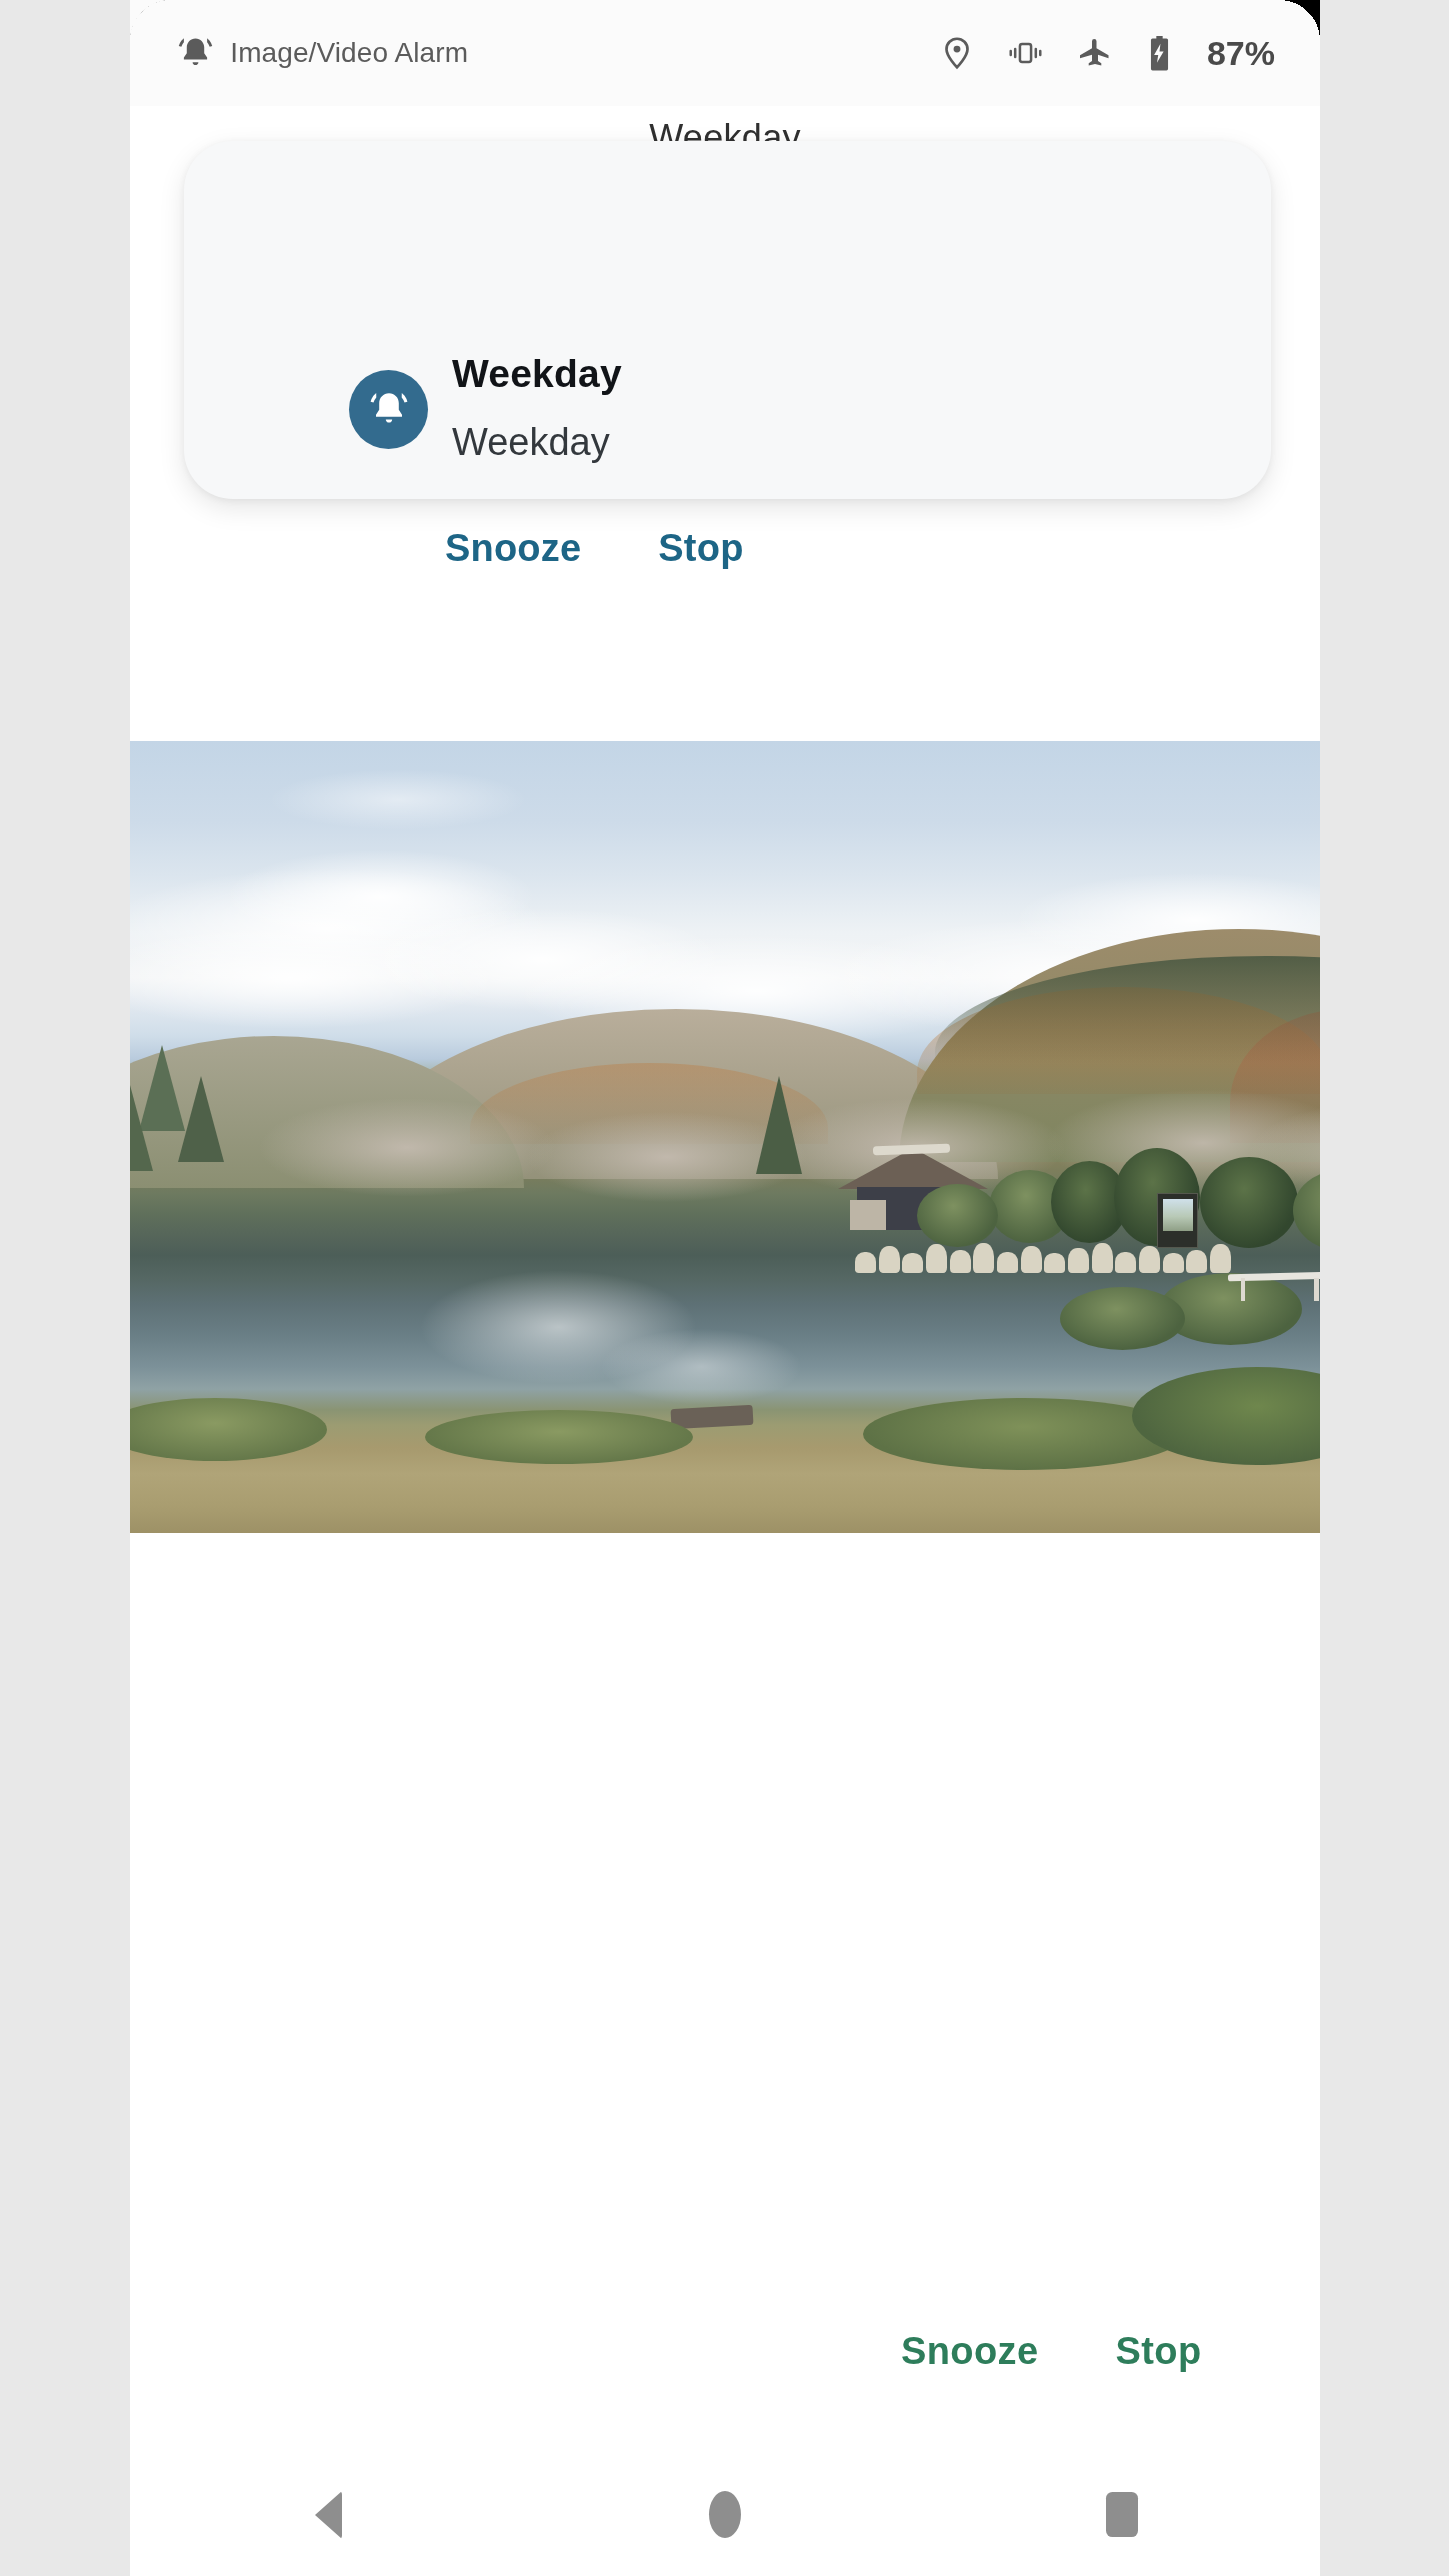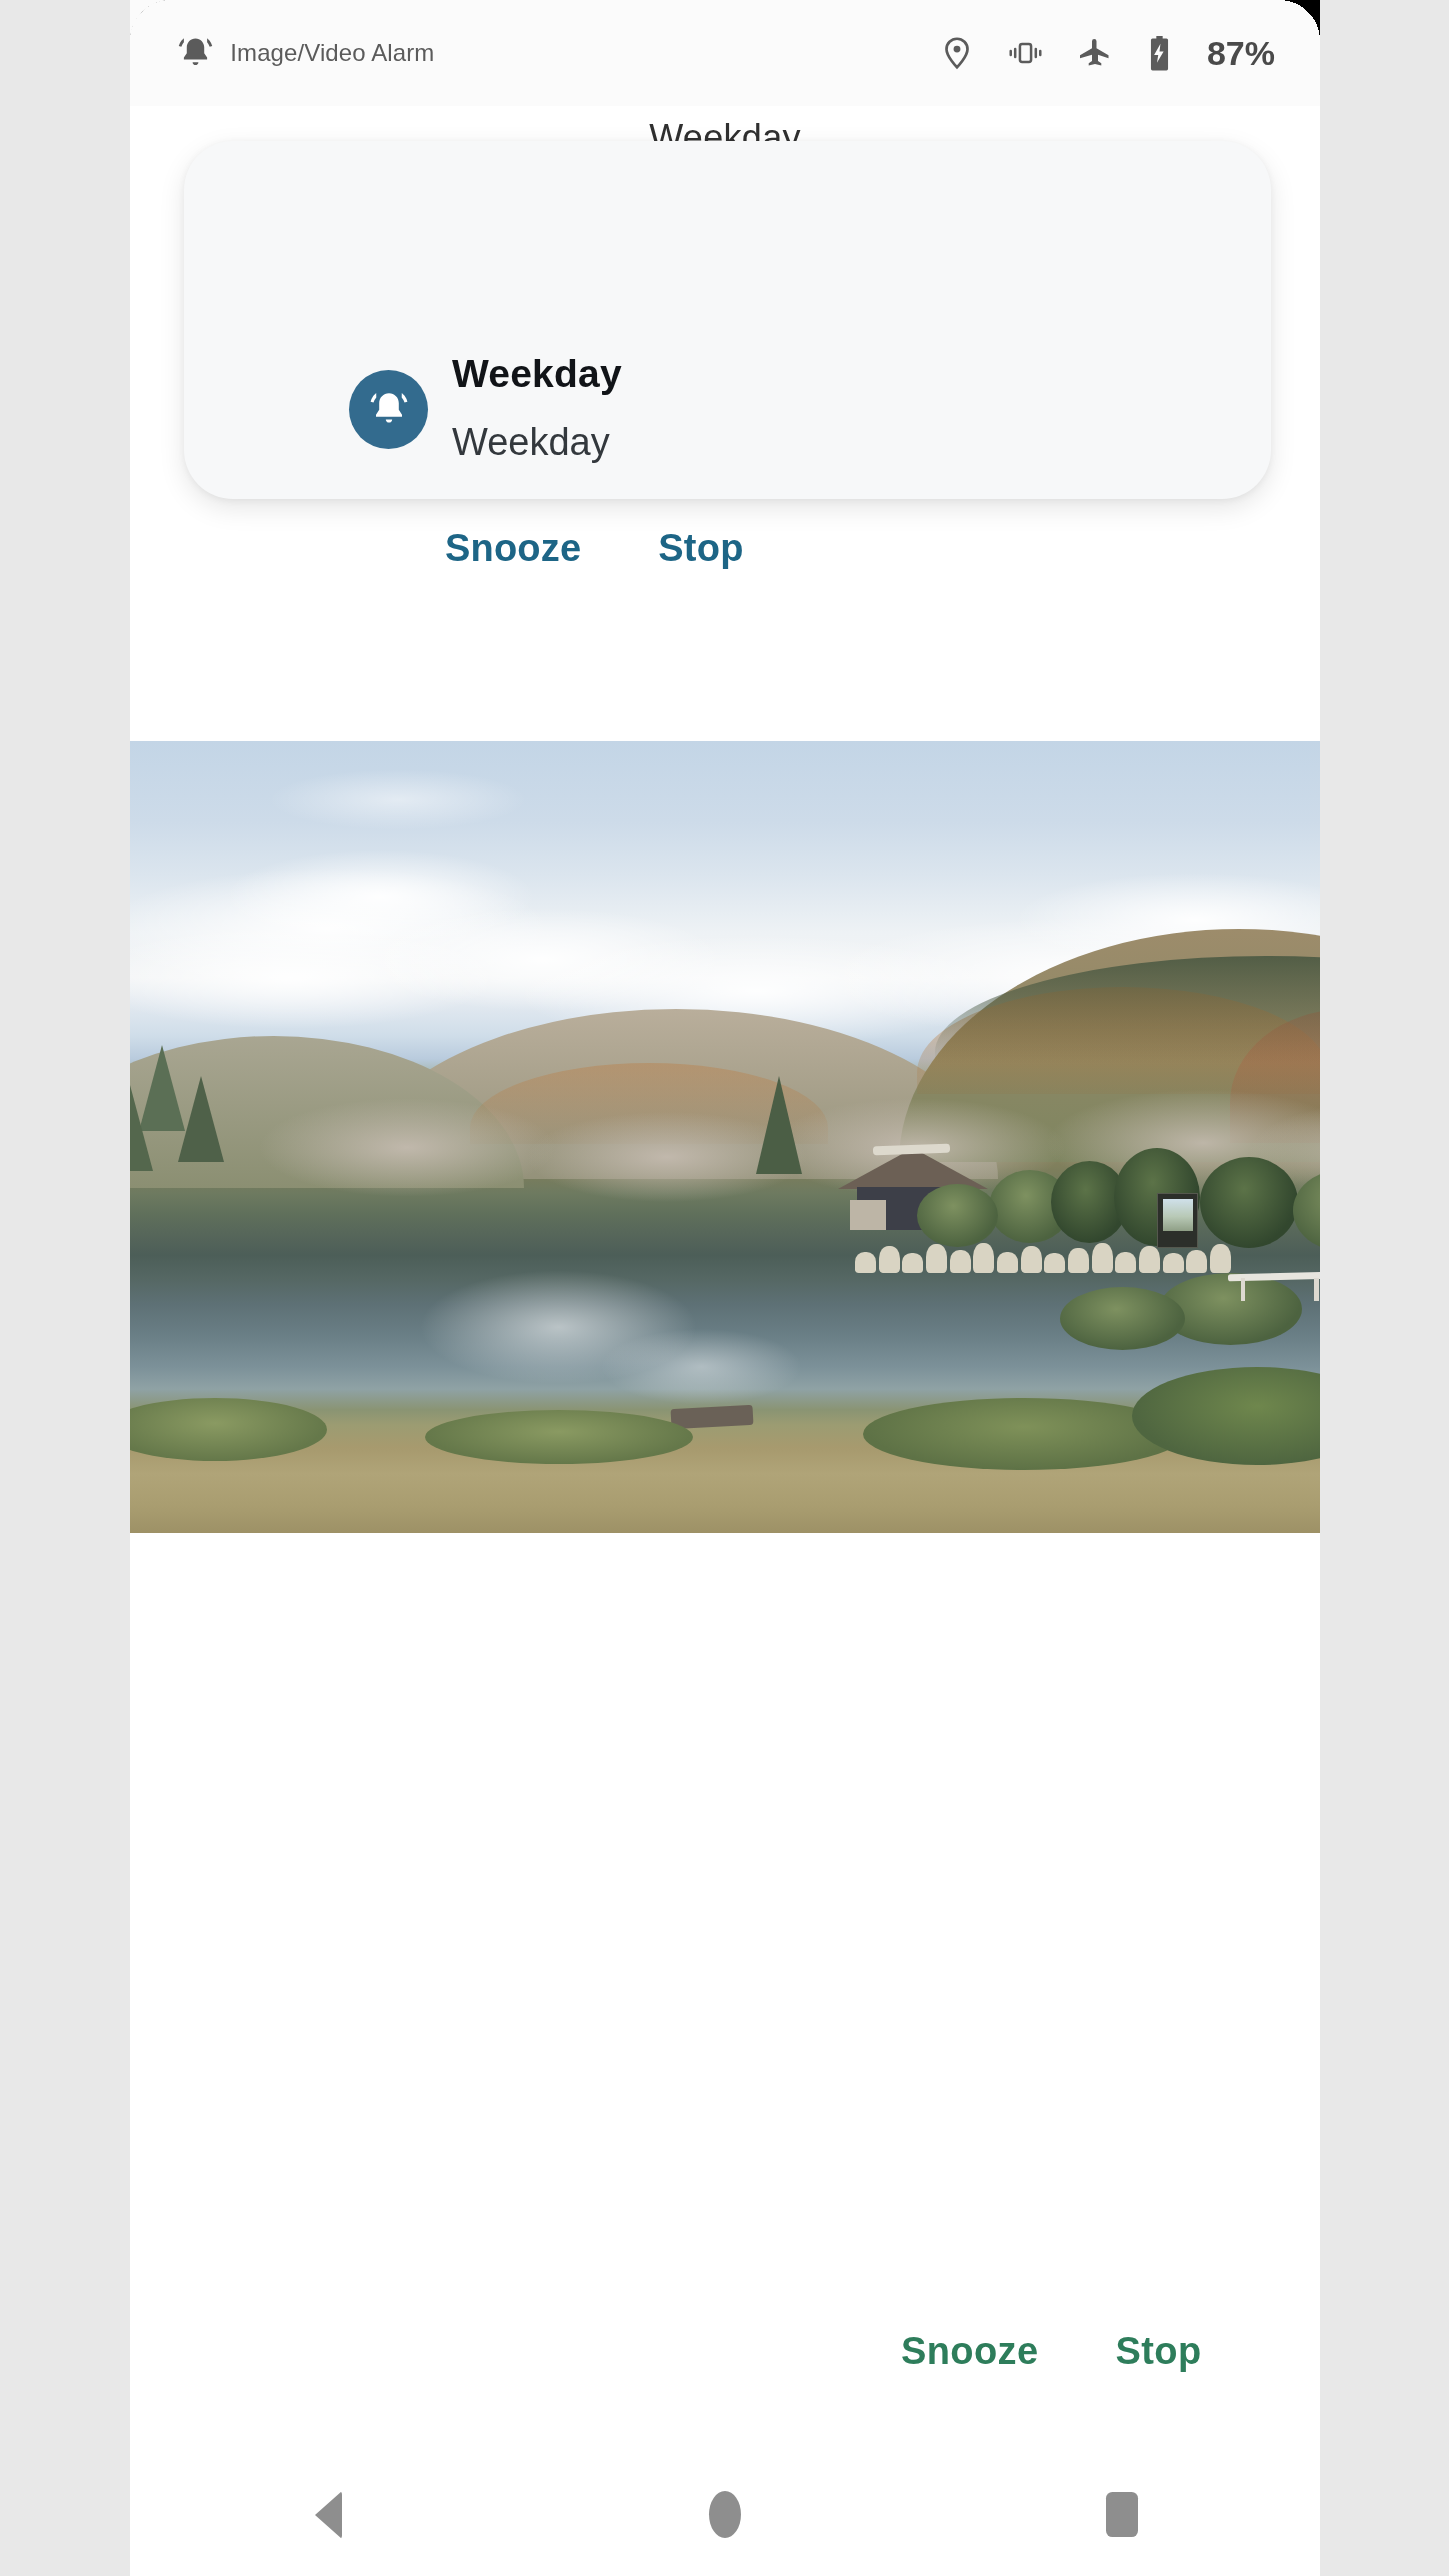--- a/index.html
+++ b/index.html
@@ -61,21 +61,21 @@
     box-sizing: border-box;
     background: #fbfbfb;
     z-index: 30;
   }
   .sb-left {
     display: flex;
     align-items: center;
     gap: 14.3px;
   }
   .sb-title {
-    font-size: 24px;
+    font-size: 28px;
     color: #5b5b5b;
     letter-spacing: 0.1px;
     white-space: nowrap;
   }
   .sb-right {
     display: flex;
     align-items: center;
     gap: 31px;
   }
   .sb-pct {

